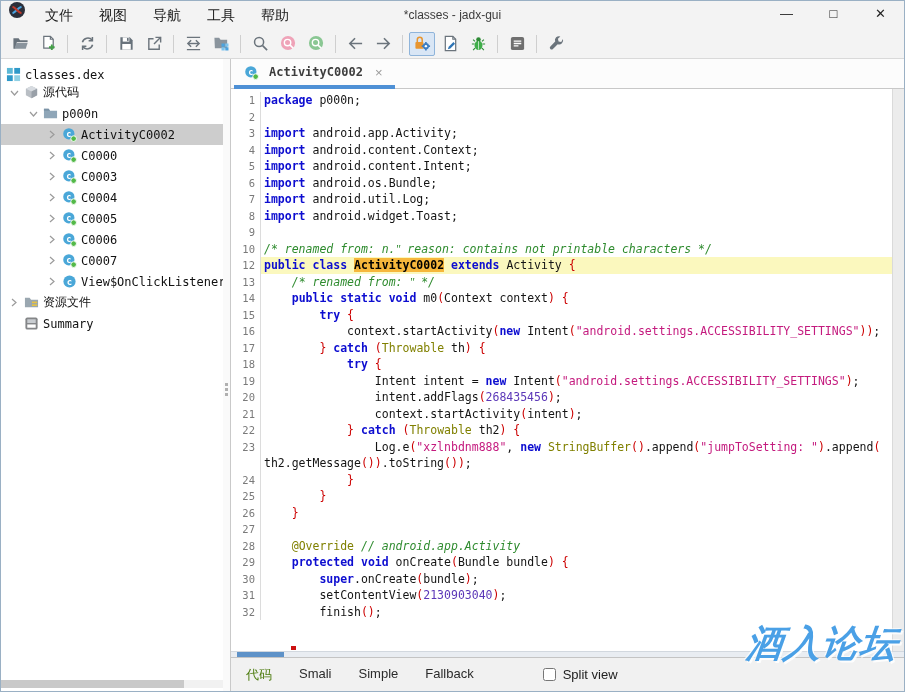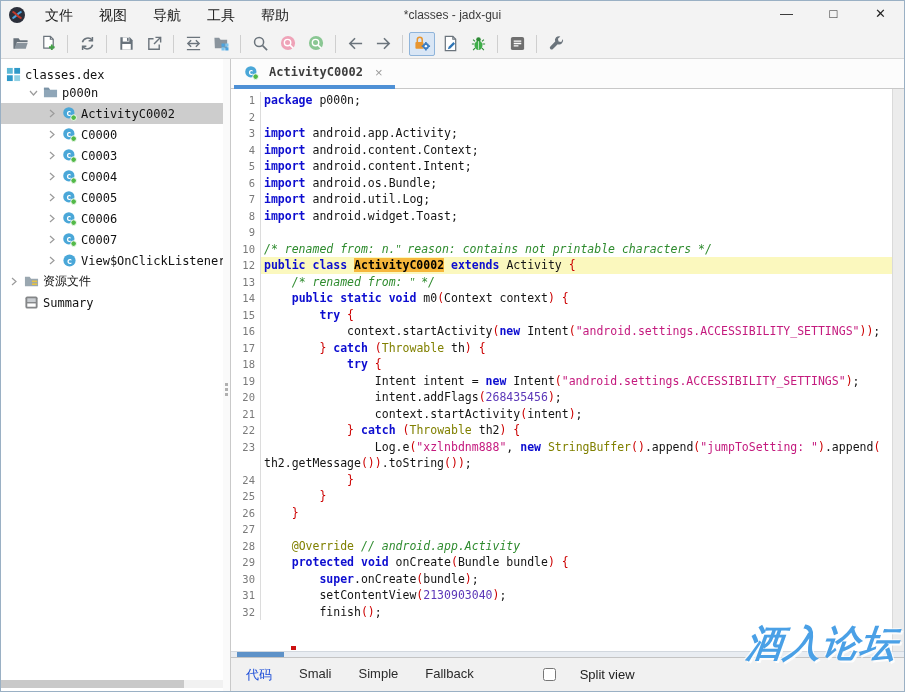--- a/index.html
+++ b/index.html
@@ -1,19 +1,19 @@
 <!DOCTYPE html>
 <html><head>
 <meta charset="utf-8">
 <style>
   html,body{margin:0;padding:0;background:#e9e9e9;}
   .window{position:relative;width:905px;height:692px;background:#fff;overflow:hidden;
           font-family:"Liberation Sans",sans-serif;border:1px solid #9ab0c4;box-sizing:border-box;}
   
-  .titlebar{position:absolute;left:0;top:0;right:0;height:28px;background:#f3f3f3;display:flex;align-items:center;}
+  .titlebar{position:absolute;left:0;top:0;right:0;height:28px;background:#f3f3f3;display:flex;align-items:flex-start;}
   .app-logo{width:18px;height:18px;margin:0 6px 0 7px;flex:none;}
   .menubar{display:flex;align-items:center;height:100%;}
   .menu-item{padding:0 13px;font-size:14px;color:#1a1a1a;line-height:28px;cursor:default;}
   .win-title{position:absolute;left:50%;transform:translateX(-50%);top:0;line-height:28px;font-size:12px;color:#3c3c3c;white-space:nowrap;}
   .win-controls{position:absolute;right:0;top:0;height:28px;display:flex;}
   .win-btn{width:47px;height:28px;text-align:center;line-height:26px;font-size:13px;color:#222;cursor:default;}
   
   .toolbar{position:absolute;left:0;top:28px;right:0;height:30px;background:#f3f3f3;border-bottom:1px solid #d9d9d9;
            display:flex;align-items:center;padding-left:5px;box-sizing:border-box;}
   .tb-btn{width:26px;height:24px;border:1px solid transparent;background:transparent;padding:0;margin:0 1px;
@@ -61,22 +61,22 @@
   .tk-a{color:#808000}
   .tk-sel{background:#f6b73c;color:#000;font-weight:bold}
   .vscroll{width:12px;flex:none;background:#ececec;border-left:1px solid #dadada;box-sizing:border-box;}
   .clip-frag{position:absolute;left:60px;bottom:1px;width:5px;height:4px;background:#cc1111;}
   .hscroll{height:6px;flex:none;background:#e9edf2;border-top:1px solid #d2d8df;position:relative;box-sizing:border-box;}
   .hthumb{position:absolute;left:6px;top:0;height:5px;width:47px;background:#5e92c8;}
   
   .bottombar{height:34px;flex:none;background:#f1f1f1;border-top:1px solid #c4c4c4;box-sizing:border-box;
              display:flex;align-items:center;padding-left:15px;font-size:13px;color:#222;}
   .btab{margin-right:27px;cursor:default;color:#2b2b2b;}
-  .btab.active{color:#1d4ed8;}
-  .splitview{display:flex;align-items:center;margin-left:42px;gap:24px;}
+  .btab.active{color:#4d7c0f;}
+  .splitview{display:flex;align-items:center;margin-left:42px;gap:7px;}
   .splitview input{width:13px;height:13px;margin:0;}
   
   .watermark{position:absolute;right:6px;bottom:22px;z-index:40;font-weight:bold;font-style:italic;
              font-size:37px;letter-spacing:1px;color:#4aa0e6;transform:skewX(-6deg);
              text-shadow:2px 2px 0 rgba(255,255,255,.85),-1px -1px 0 rgba(255,255,255,.7);pointer-events:none;}
 </style>
 </head>
 <body>
 
 <div class="window">
@@ -276,20 +276,35 @@
           <span class="ticon">
             <svg width="15" height="15" viewBox="0 0 16 16">
               <rect x="1" y="1" width="6.2" height="6.2" fill="#5cb8d6"></rect>
               <rect x="8.8" y="1" width="6.2" height="6.2" fill="#2f99c9"></rect>
               <rect x="1" y="8.8" width="6.2" height="6.2" fill="#2f99c9"></rect>
               <rect x="8.8" y="8.8" width="6.2" height="6.2" fill="#8fd0e4"></rect>
             </svg>
           </span>
           <span class="tlabel">classes.dex</span>
         </div>
+        <div class="trow" style="padding-left: 4px;">
+          <span class="chev">
+            <svg width="9" height="8" viewBox="0 0 9 8">
+              <path d="M1 2l3.5 4L8 2" stroke="#9b9b9b" stroke-width="1.2" fill="none"></path>
+            </svg>
+          </span>
+          <span class="ticon">
+            <svg width="15" height="15" viewBox="0 0 16 16">
+              <path d="M8 1l6 3v7l-6 3-6-3V4z" fill="#b9bec4"></path>
+              <path d="M8 1l6 3-6 3-6-3z" fill="#d7dbe0"></path>
+              <path d="M8 7v7l6-3V4z" fill="#99a0a8"></path>
+            </svg>
+          </span>
+          <span class="tlabel">源代码</span>
+        </div>
         <div class="trow" style="padding-left: 23px;">
           <span class="chev">
             <svg width="9" height="8" viewBox="0 0 9 8">
               <path d="M1 2l3.5 4L8 2" stroke="#9b9b9b" stroke-width="1.2" fill="none"></path>
             </svg>
           </span>
           <span class="ticon">
             <svg width="15" height="15" viewBox="0 0 16 16">
               <path d="M1 3h5l1.5 2H15v8H1z" fill="#8fa6b8"></path>
               <path d="M1 3h5l1.5 2H1z" fill="#7b93a6"></path>

